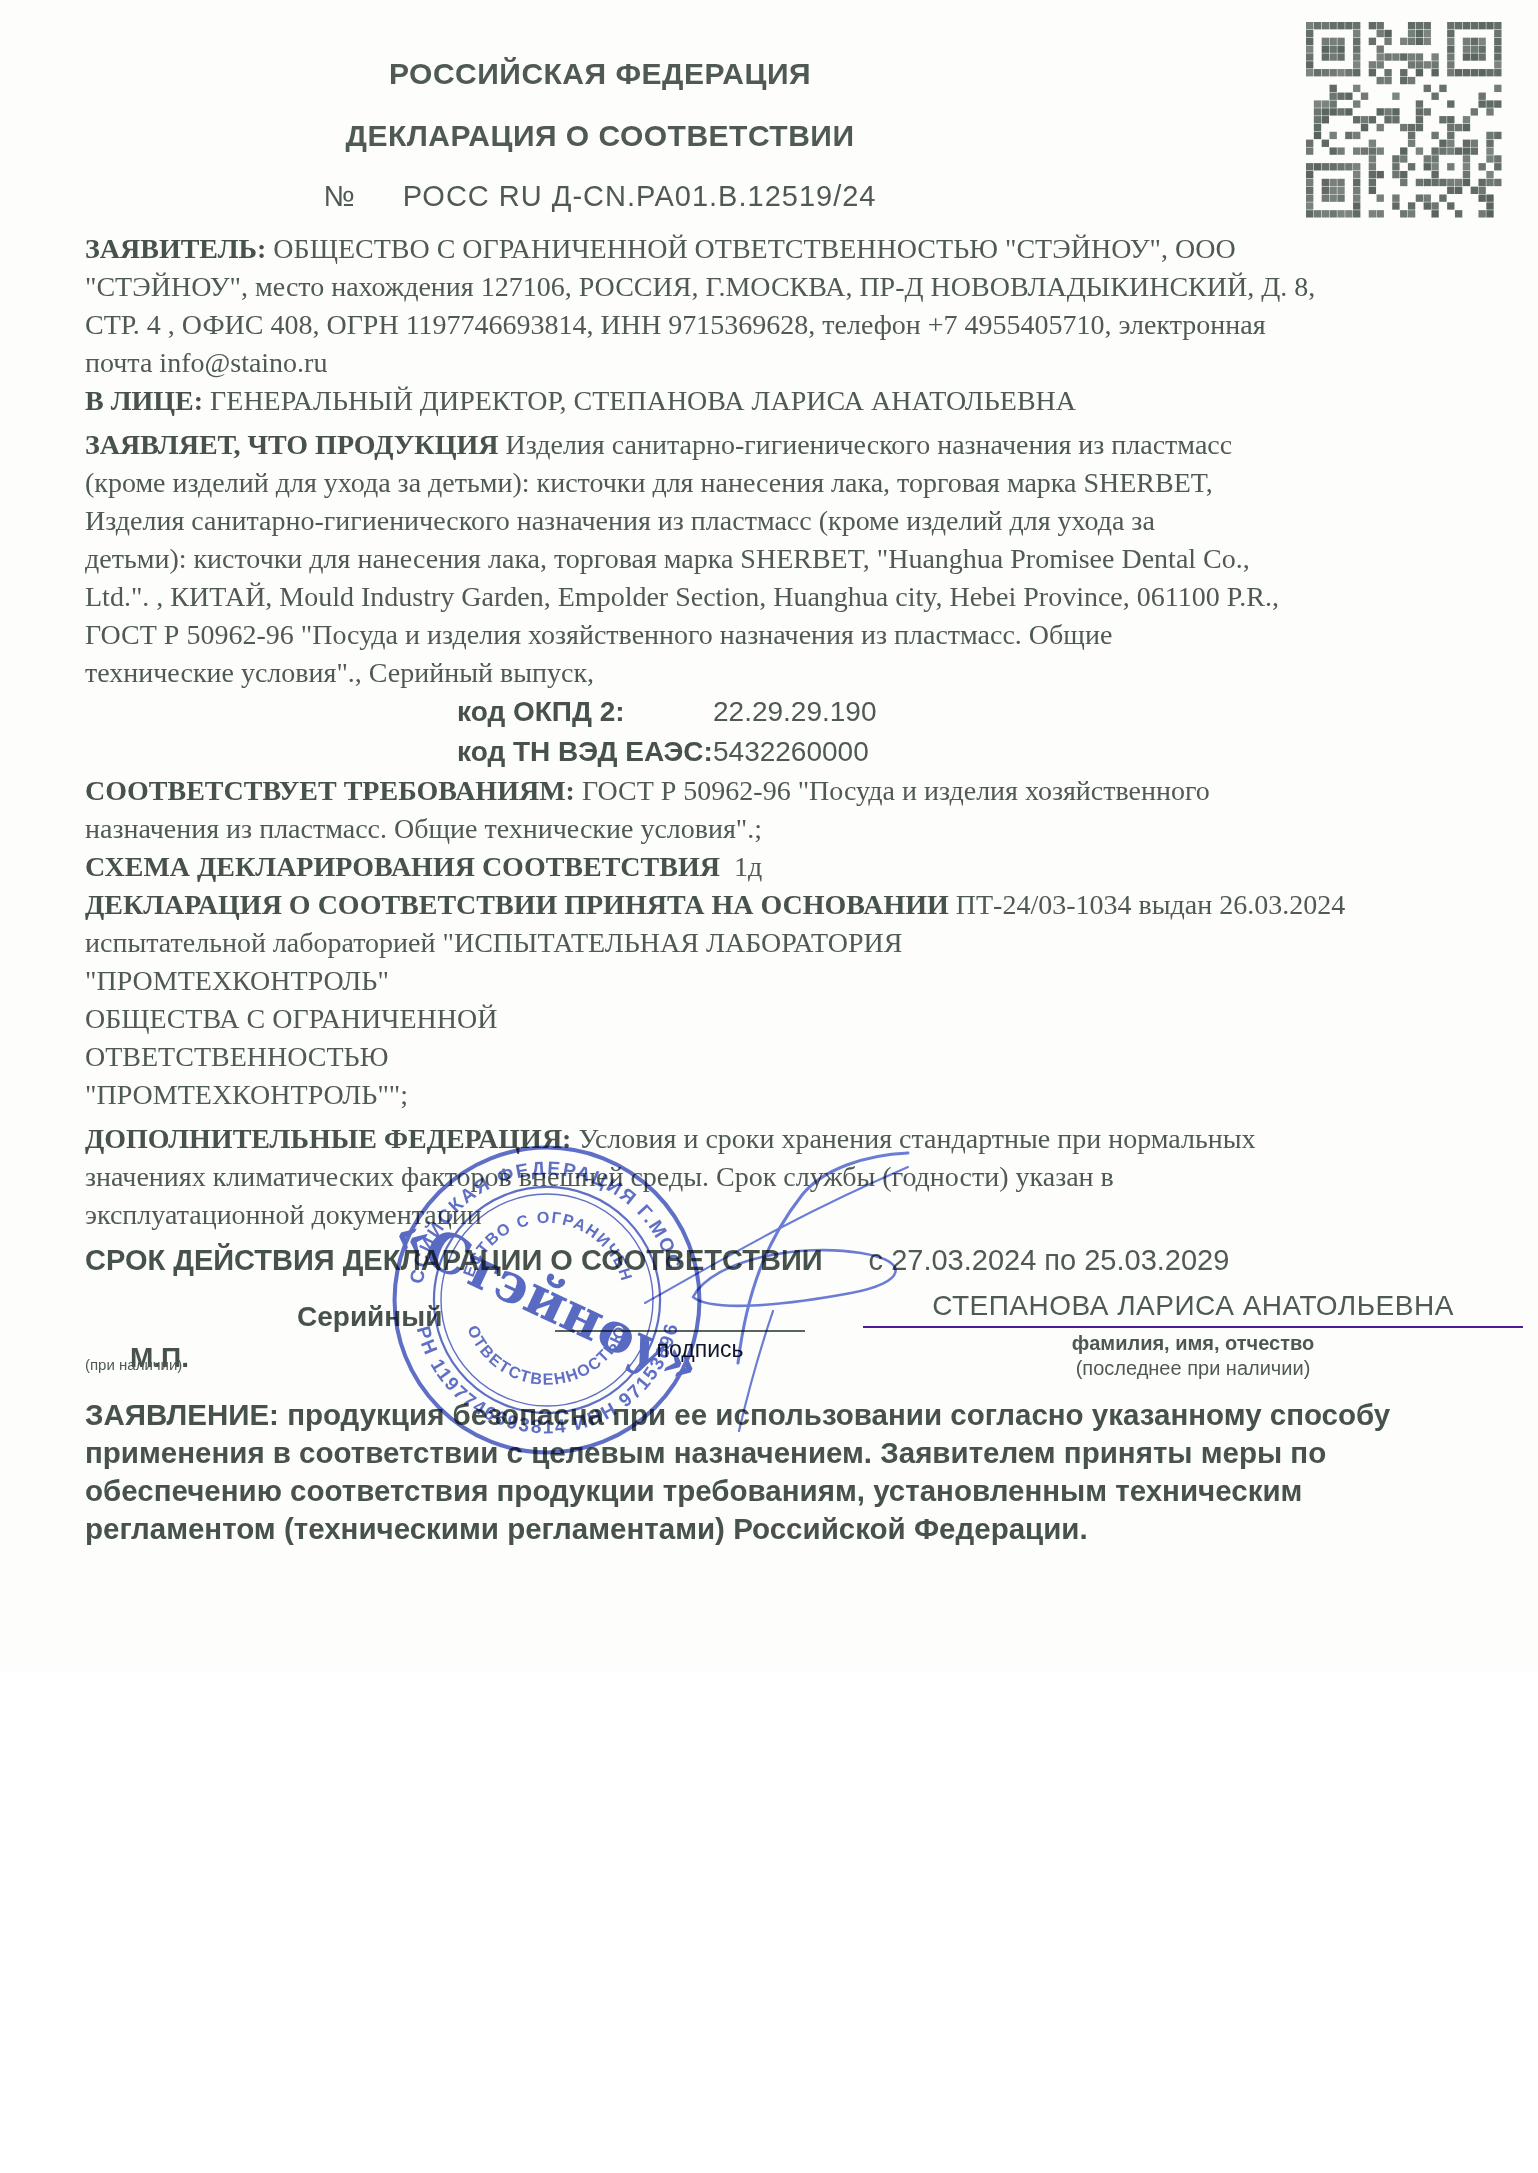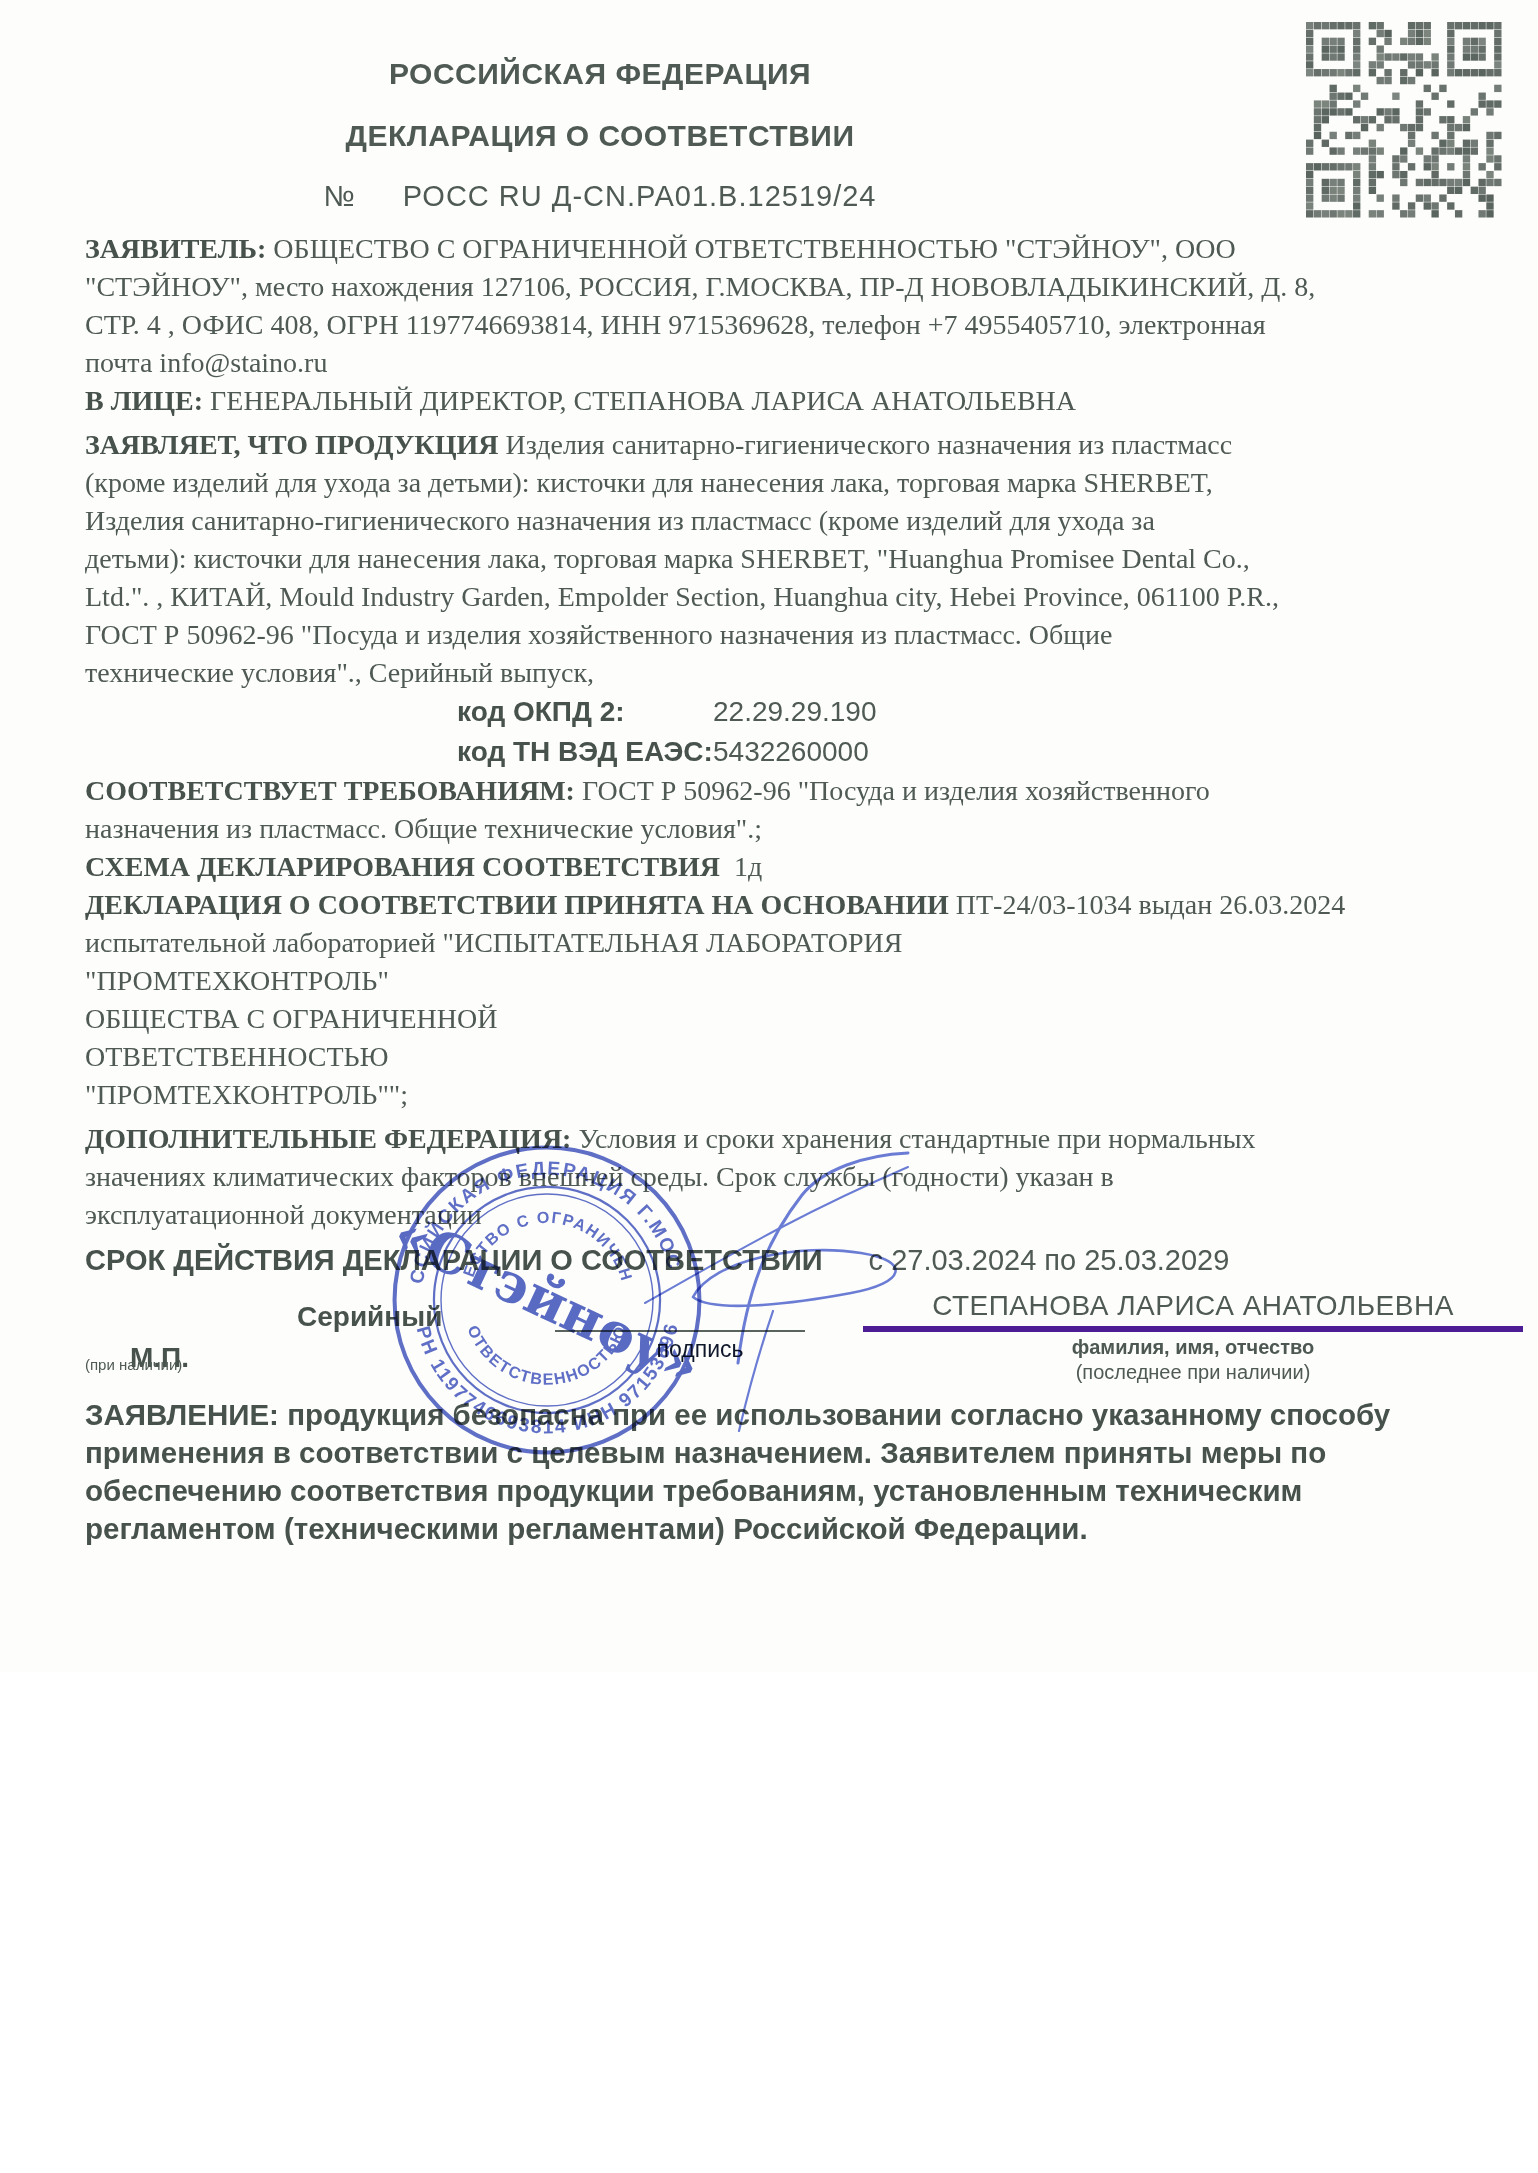--- a/index.html
+++ b/index.html
@@ -23,21 +23,21 @@
   .scheme-val { margin-left:14px; }
   .validity { font-size:29px; line-height:40px; margin-top:6px; }
   .validity b { color:#47524c; }
   .validity .vval { margin-left:46px; }
   .sigblock { position:relative; height:102px; margin-top:10px; font-size:28px; }
   .sigblock .mp { position:absolute; left:45px; top:8px; font-weight:700; color:#47524c;margin-top:44px; }
   .sigblock .applicant-label { position:absolute; left:212px; top:11px; font-weight:700; color:#47524c; }
   .sigblock .sig-line { position:absolute; left:470px; top:12px; width:250px; border-bottom:2px solid #5a645e; height:28px; }
   .sigblock .sig-caption { position:absolute; left:535px; top:46px; width:160px; text-align:center; font-size:23px; color:#0f172a; }
   .sigblock .name-wrap { position:absolute; left:778px; top:0; width:660px; text-align:center; }
-  .sigblock .name { display:block; border-bottom:6px solid #4c1d95; padding-bottom:4px; font-size:28px; letter-spacing:0.5px; }
+  .sigblock .name { display:block; border-bottom:2px solid #4c1d95; padding-bottom:4px; font-size:28px; letter-spacing:0.5px; }
   .sigblock .name-cap1 { display:block; margin-top:4px; font-size:20px; font-weight:700; color:#4d5852; }
   .sigblock .name-cap2 { display:block; margin-top:2px; font-size:20px; }
   .sigblock .mp-note { position:absolute; left:0px; top:66px; font-size:15px;text-align:center; }
   .statement { white-space:pre-line; font-size:29.5px; line-height:38px; font-weight:700; color:#47524c; margin-top:4px; }
   
   .qr { position:absolute; left:1306px; top:22px; width:196px; height:196px; }
   .stamp { position:absolute; left:388px; top:1141px; width:318px; height:318px; mix-blend-mode:multiply; opacity:0.88; }
   .sig-ink { position:absolute; left:575px; top:1125px; width:420px; height:340px; mix-blend-mode:multiply; opacity:0.9; }
   .stamp text { fill:#4a5cc2; }
   .stamp .band-o { font-family:"Liberation Sans",sans-serif; font-size:19px; font-weight:700; letter-spacing:2px; }

